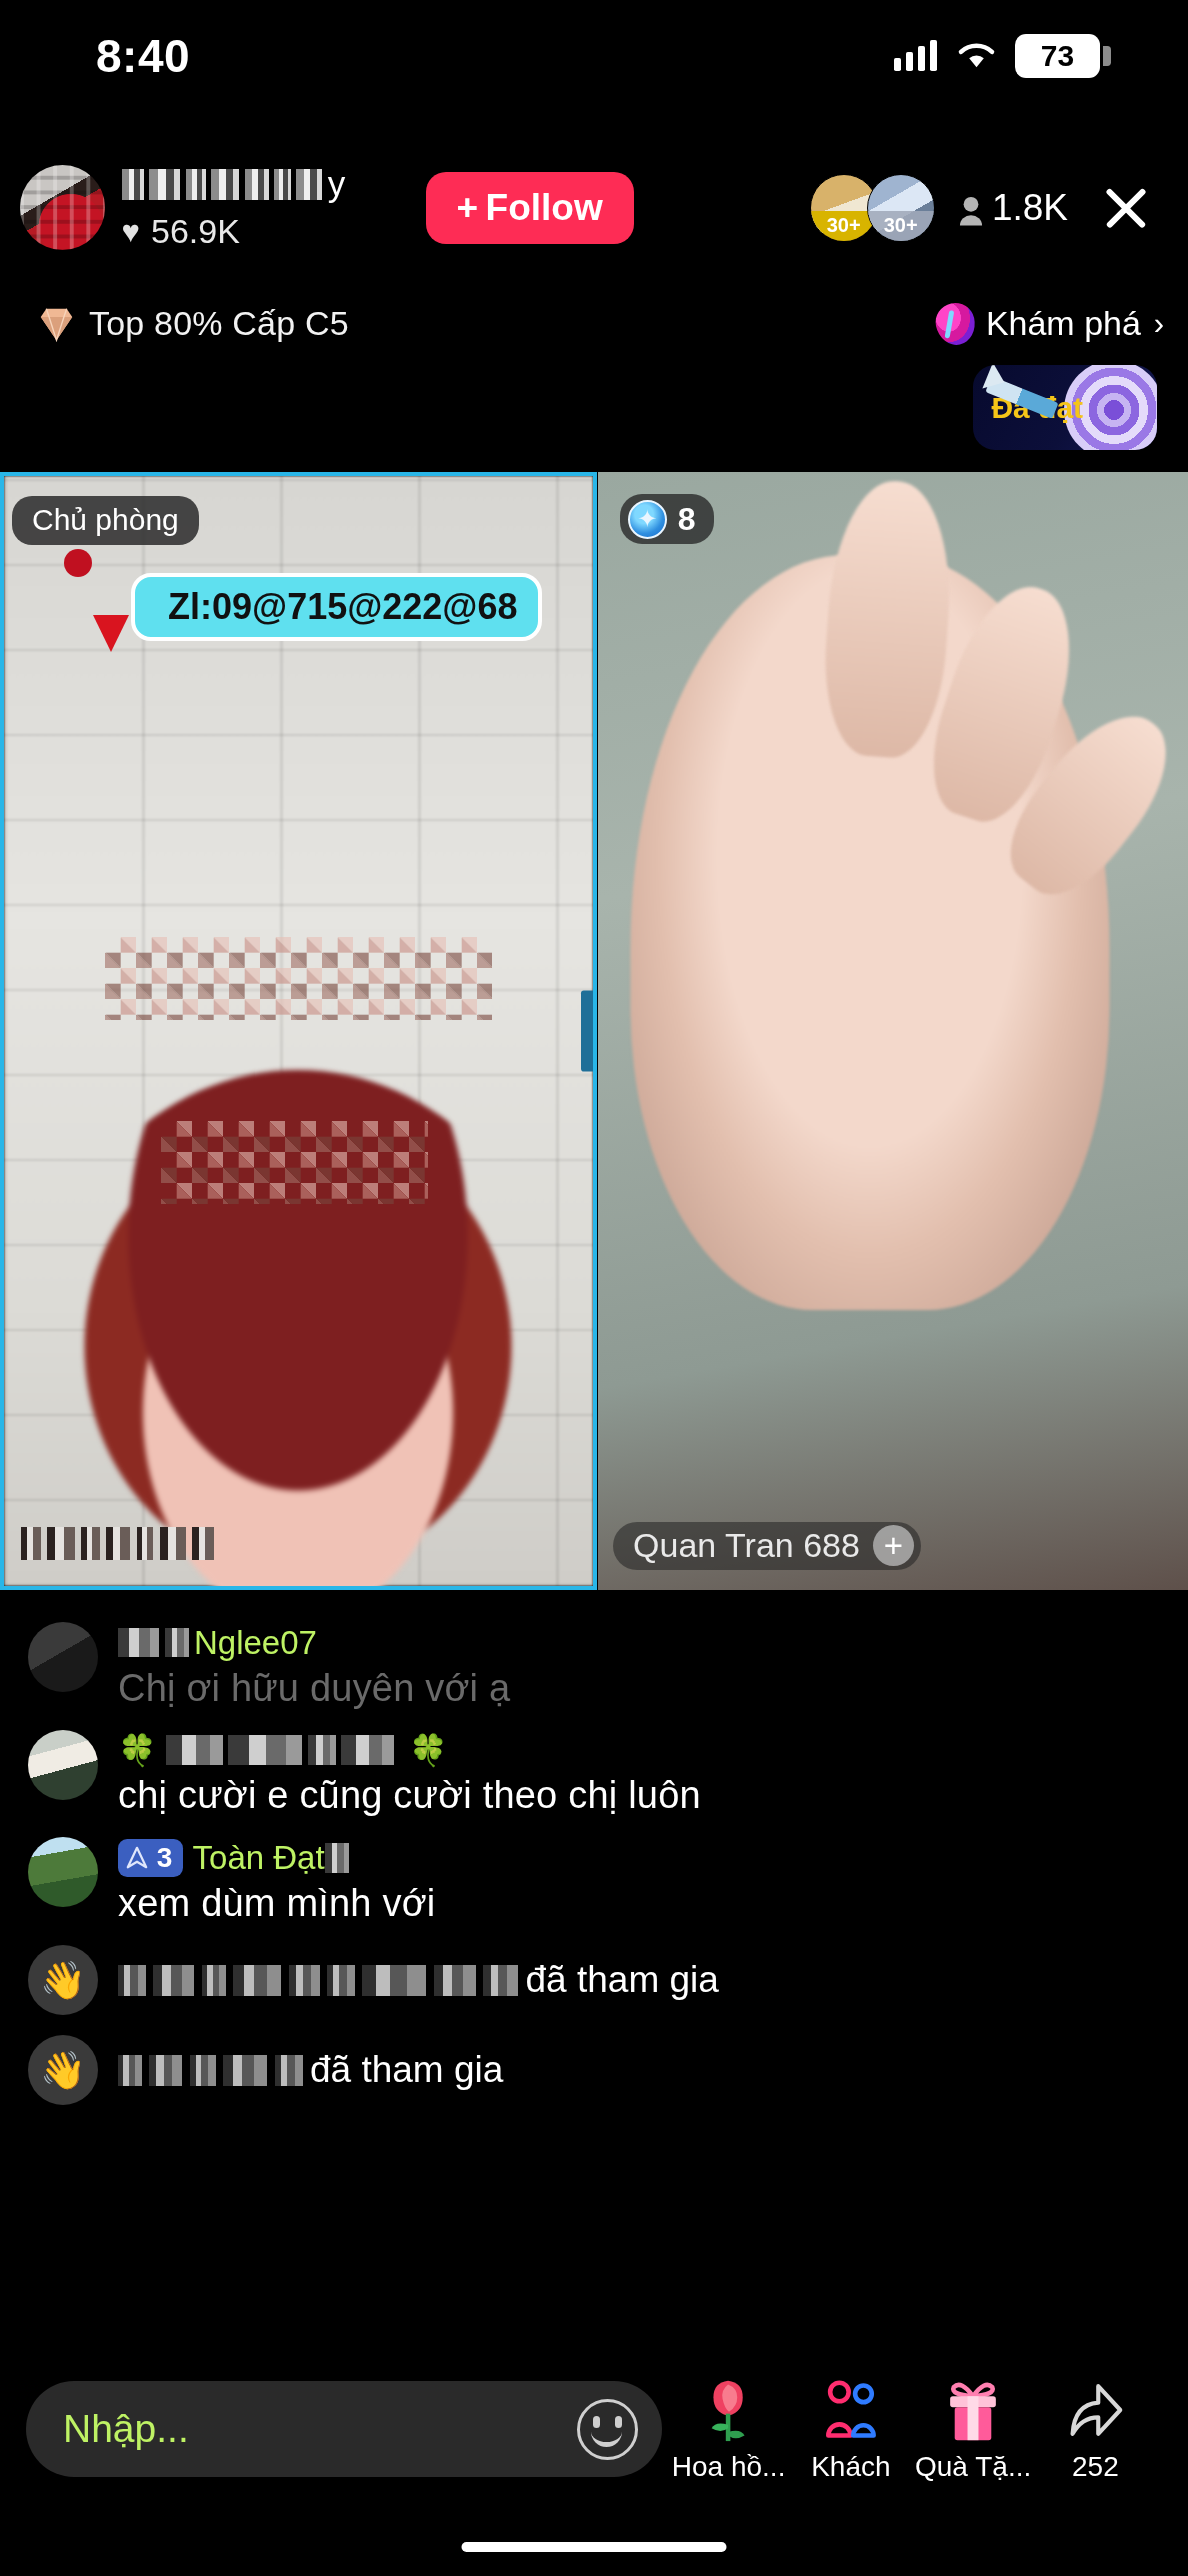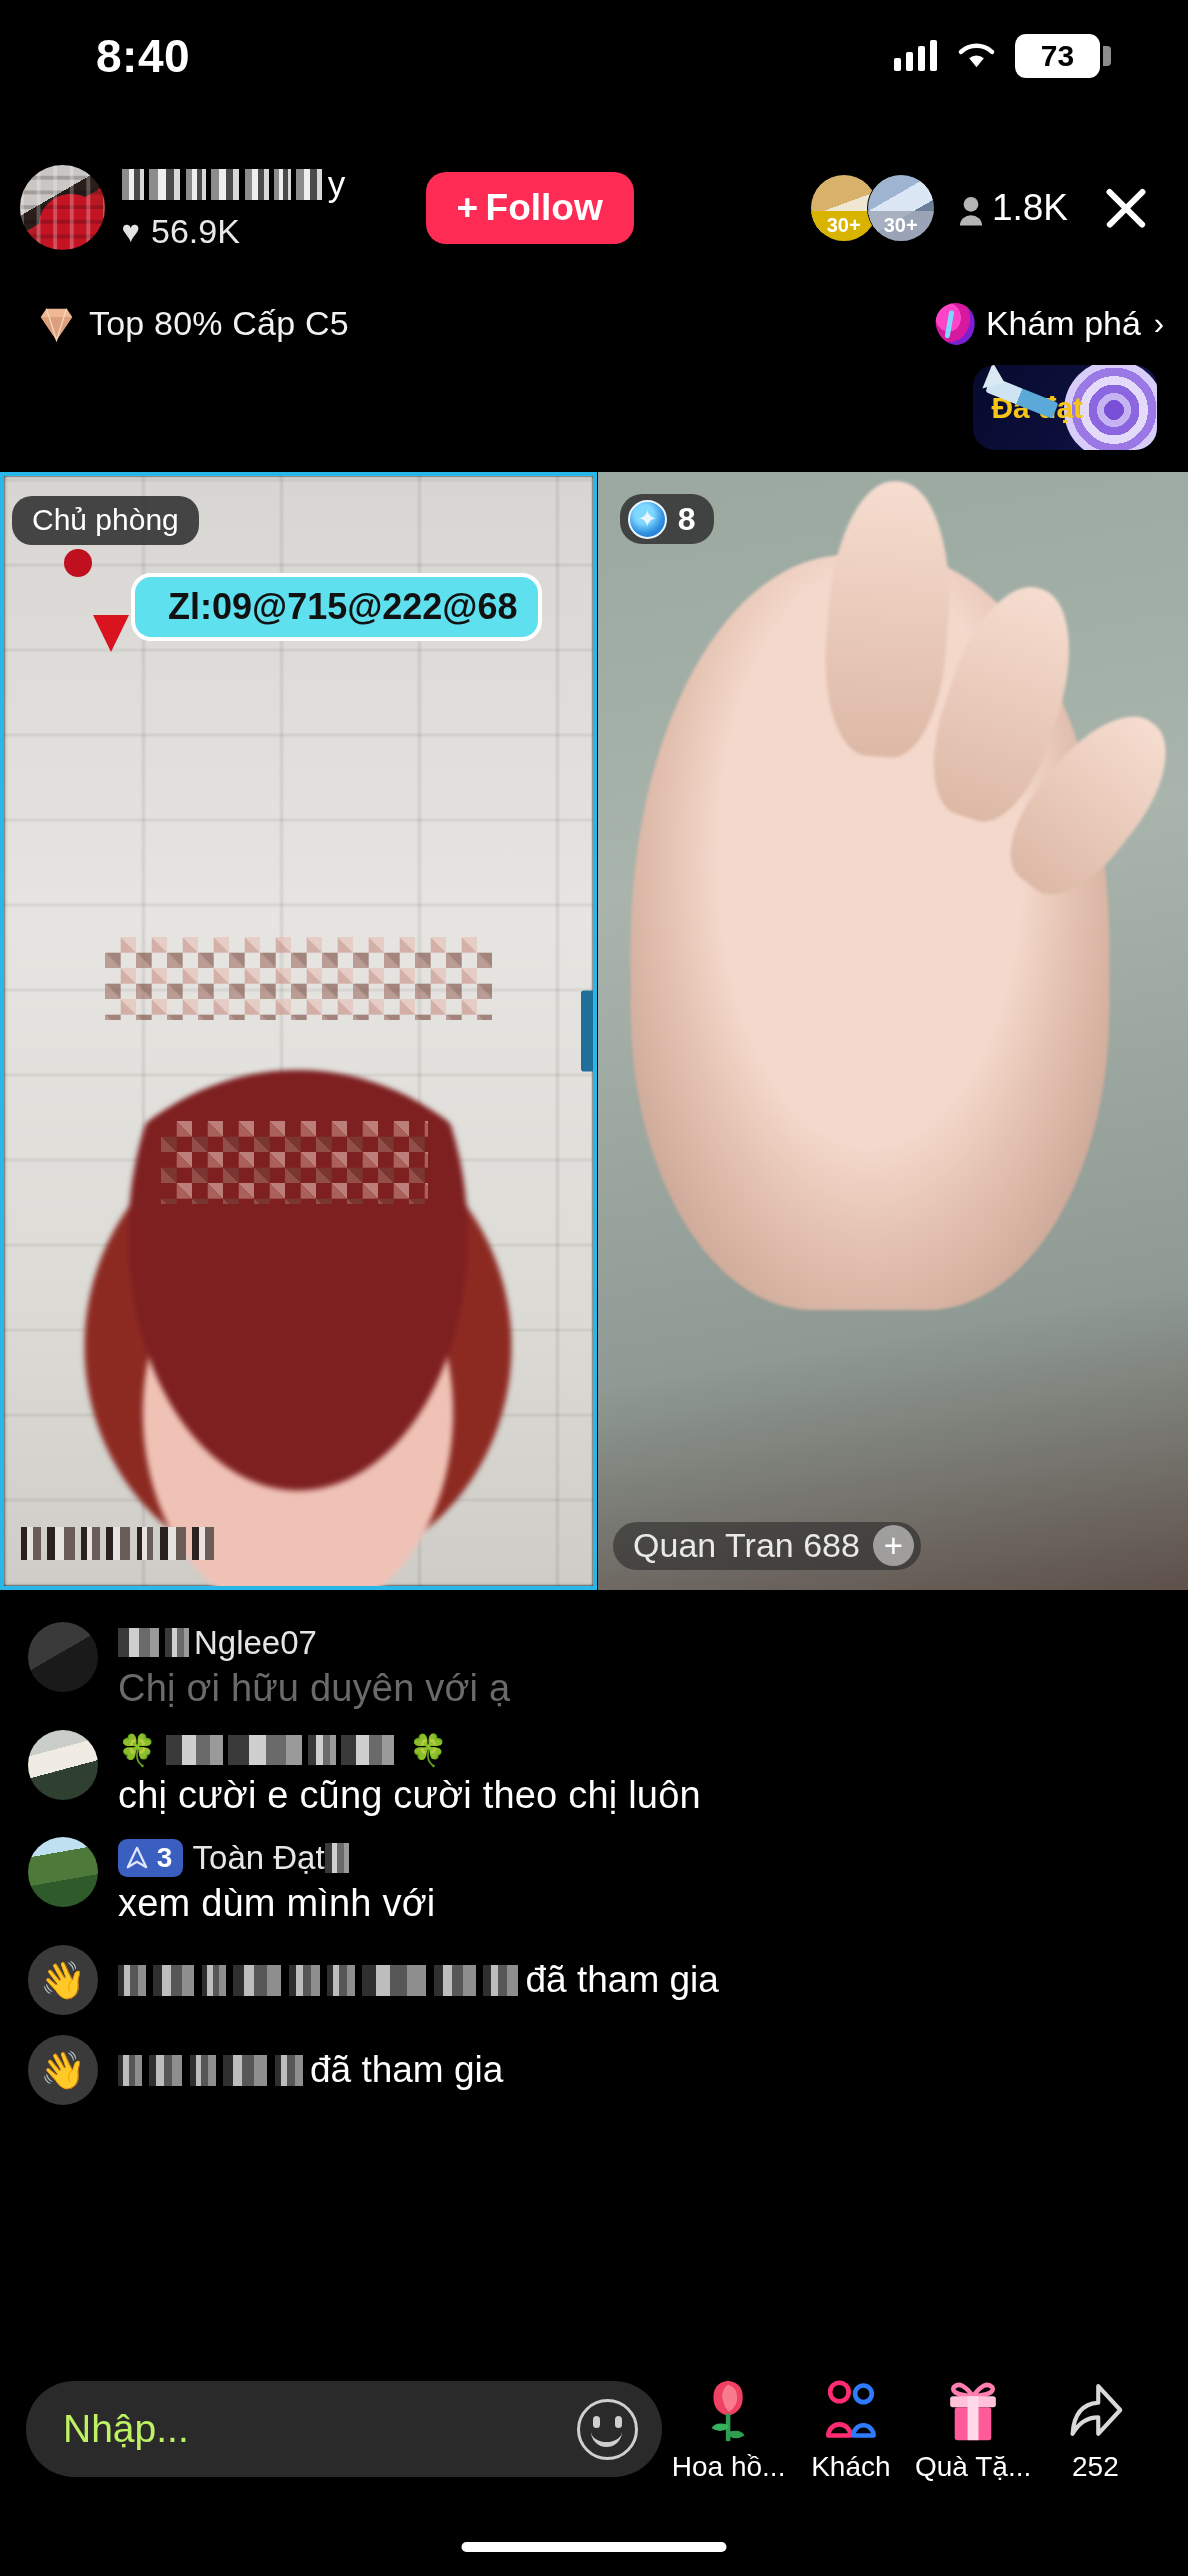--- a/index.html
+++ b/index.html
@@ -309,21 +309,21 @@
   }
   .cmt-body { flex:1; min-width:0; }
   .cmt-head { display:flex; align-items:center; height:41px; gap:9.2px; }
   .lvl-badge {
     display:flex; align-items:center; gap:7.4px; flex:none;
     background:#3b5fc0; border-radius:9.2px; padding:2.8px 11px 2.8px 7.4px;
     color:#fff; font-size:28px; font-weight:700;
   }
   .lvl-badge svg { width:24px; height:24px; display:block; }
   .cmt-name { font-size:33px; white-space:nowrap; }
-  .cmt-name.faded { color:#e5e5e5; }
+  .cmt-name.faded { color:#bef264; }
   .cmt-name .redact {
     display:inline-block; height:29.5px; margin-right:5.5px; vertical-align:-3.7px;
     background:linear-gradient(90deg,#3a3a3a 0 28%, #cfcfcf 28% 52%, #6a6a6a 52% 78%, #9a9a9a 78% 100%);
   }
   .cmt-text { font-size:38px; color:#fff; margin-top:3.7px; letter-spacing:0.2px; }
   .cmt-text.faded { color:#6a6a6a; }
   .clover { font-size:31px; filter:hue-rotate(0deg); }
   .join-row { display:flex; align-items:center; margin-bottom:20px; }
   .join-text { font-size:37px; color:#fff; display:flex; align-items:center; }
   .join-text .redact {

